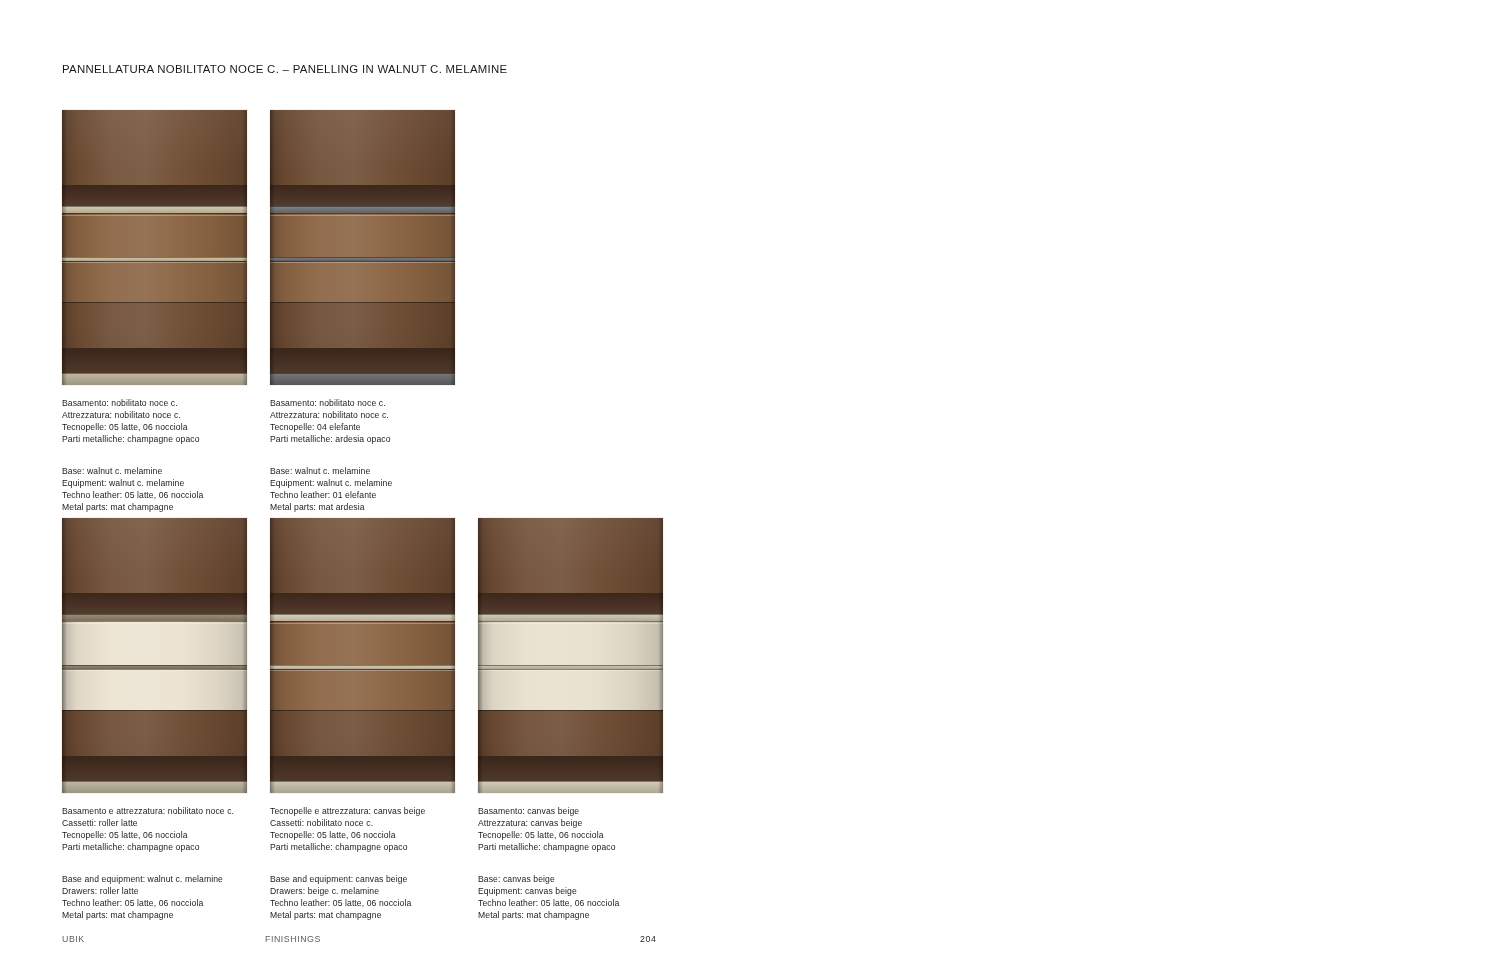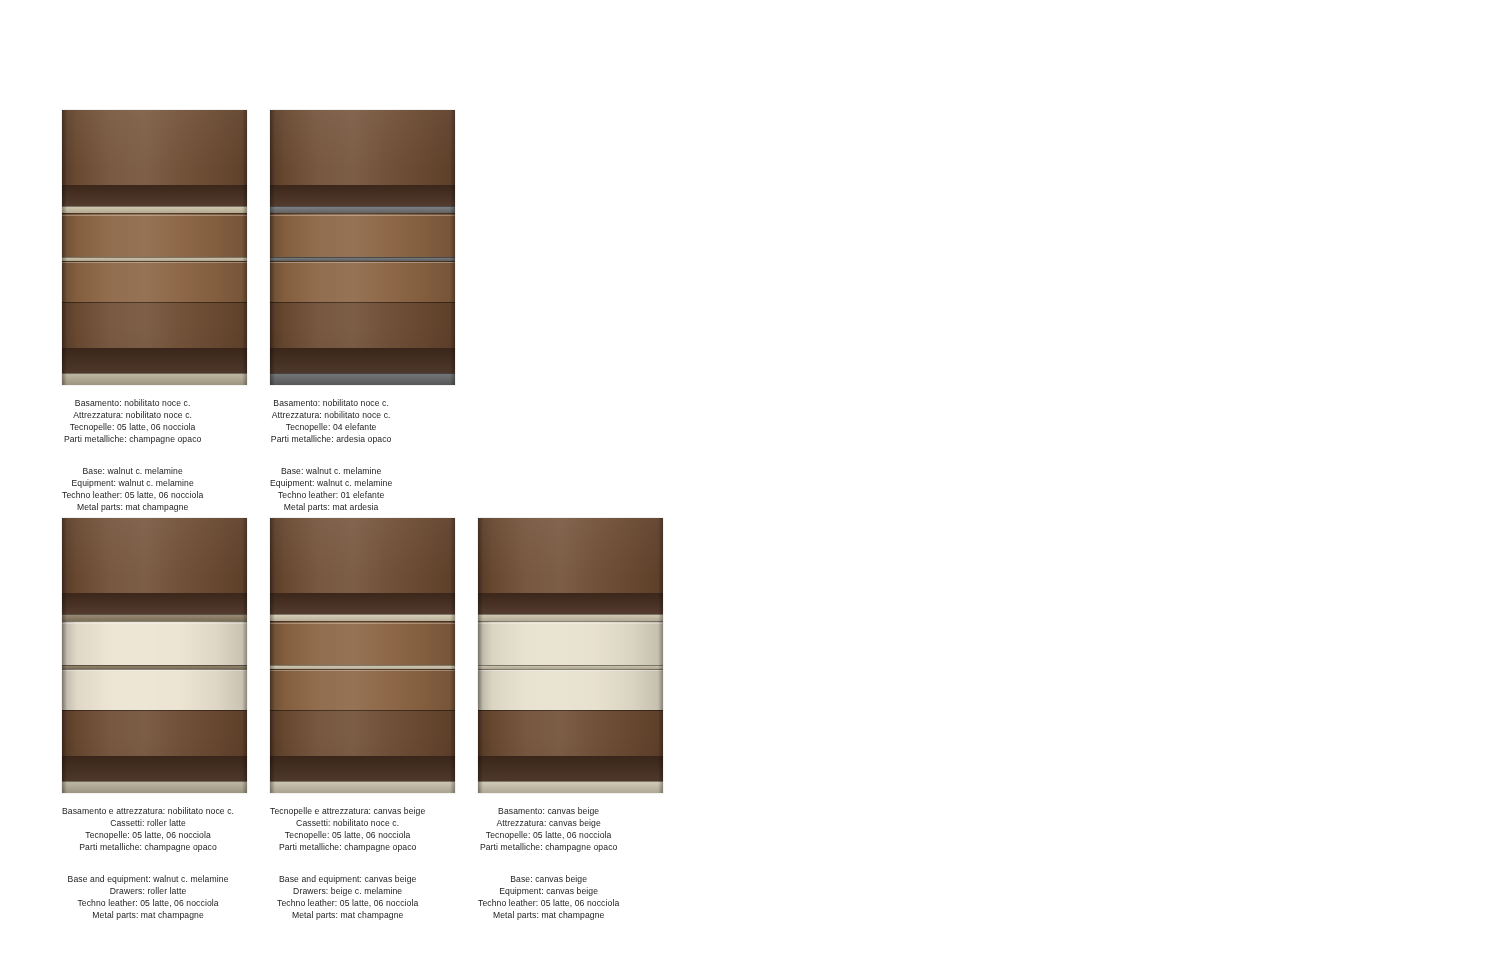--- a/index.html
+++ b/index.html
@@ -75,40 +75,41 @@
   .framewash{position:absolute;inset:0;pointer-events:none;
     background:linear-gradient(180deg,rgba(255,255,255,.05),rgba(0,0,0,0) 22%,rgba(0,0,0,0) 78%,rgba(0,0,0,.08));}
 
   
   .caption{
     position:absolute;font-size:8.6px;line-height:11.85px;
     letter-spacing:.10px;color:#1c1c1c;white-space:nowrap;
   }
   .caption .grp{display:block;}
   .caption .grp + .grp{margin-top:21px;}
-  .caption .ln{display:block;text-align:center;}
+  .caption .ln{display:block;}
 
   
   .footer{position:absolute;bottom:0;height:40px;left:0;right:0;}
   .foot{
     position:absolute;bottom:24px;font-size:8.8px;letter-spacing:.55px;
     color:#5d5d5d;white-space:nowrap;
   }
   #foot-l-brand{left:62px;}
   #foot-l-section{left:265px;}
   #foot-l-page{left:640px;color:#2a2a2a;}
 </style>
 </head>
 <body>
 
 <div class="spread">
 
   <div class="page page-left">
 
     <div class="heading" id="heading-left">
+      <span class="ln">PANNELLATURA NOBILITATO NOCE C. – PANELLING IN WALNUT C. MELAMINE</span>
     </div>
 
     <div class="row" id="row-l-1">
       <div class="cell">
         <div class="swatch">
             <div class="band vgrain vsheen" style="top:0.0px;height:75.4px;background-color:#6f4d33;"></div>
             <div class="band hgrain shadeBot" style="top:74.8px;height:22.1px;background-color:#4a3021;"></div>
             <div class="band shadeTop" style="top:96.3px;height:7.7px;background-color:#cfc4a8;"></div>
             <div class="band hgrain vsheen" style="top:103.4px;height:44.1px;background-color:#8a6342;"></div>
             <div class="band shadeTop" style="top:146.9px;height:4.5px;background-color:#cfc4a8;"></div>
@@ -293,20 +294,25 @@
           <span class="grp">
             <span class="ln">Base: canvas beige</span>
             <span class="ln">Equipment: canvas beige</span>
             <span class="ln">Techno leather: 05 latte, 06 nocciola</span>
             <span class="ln">Metal parts: mat champagne</span>
           </span>
         </div>
       </div>
     </div>
 
+    <div class="footer">
+      <span class="foot" id="foot-l-brand">UBIK</span>
+      <span class="foot" id="foot-l-section">FINISHINGS</span>
+      <span class="foot" id="foot-l-page">204</span>
+    </div>
   </div>
 
   <div class="page page-right">
 
     <div class="footer">
       
       
     </div>
   </div>
 </div>

